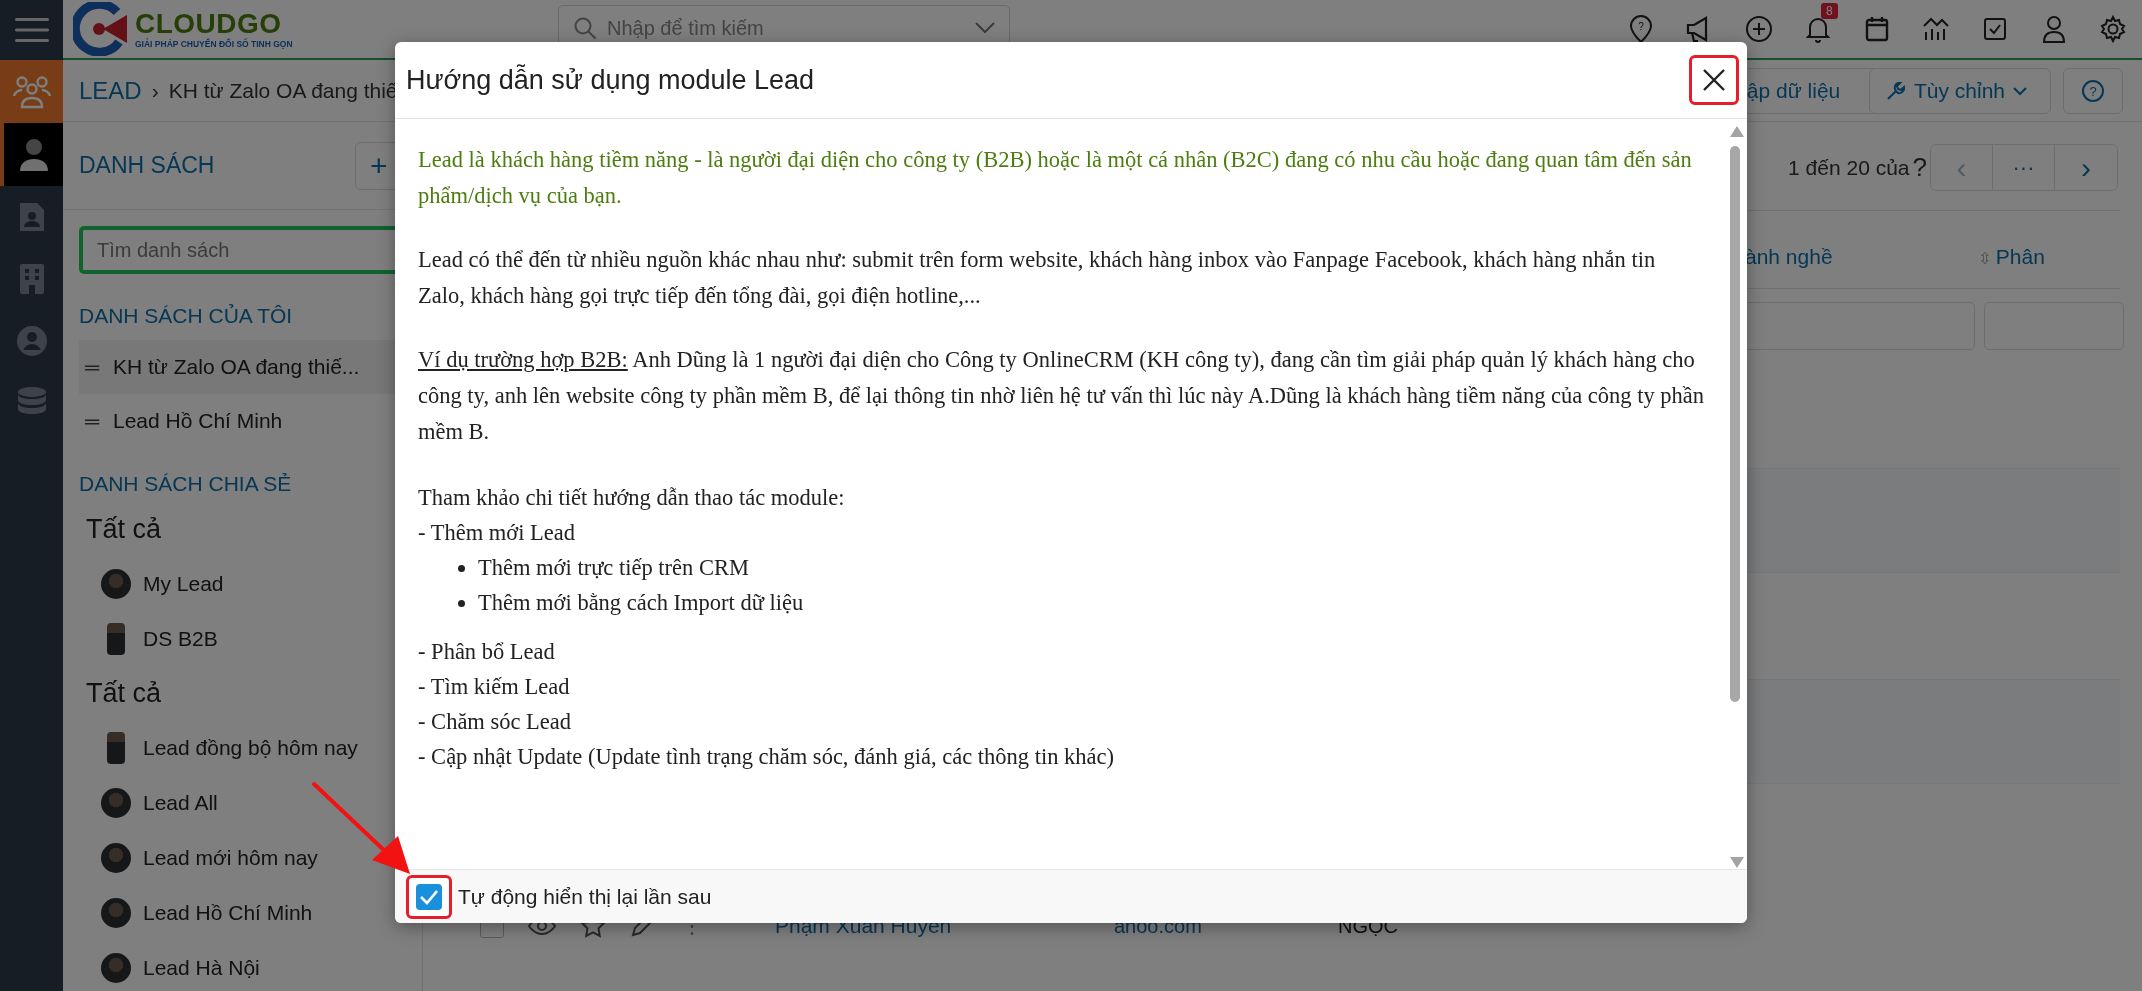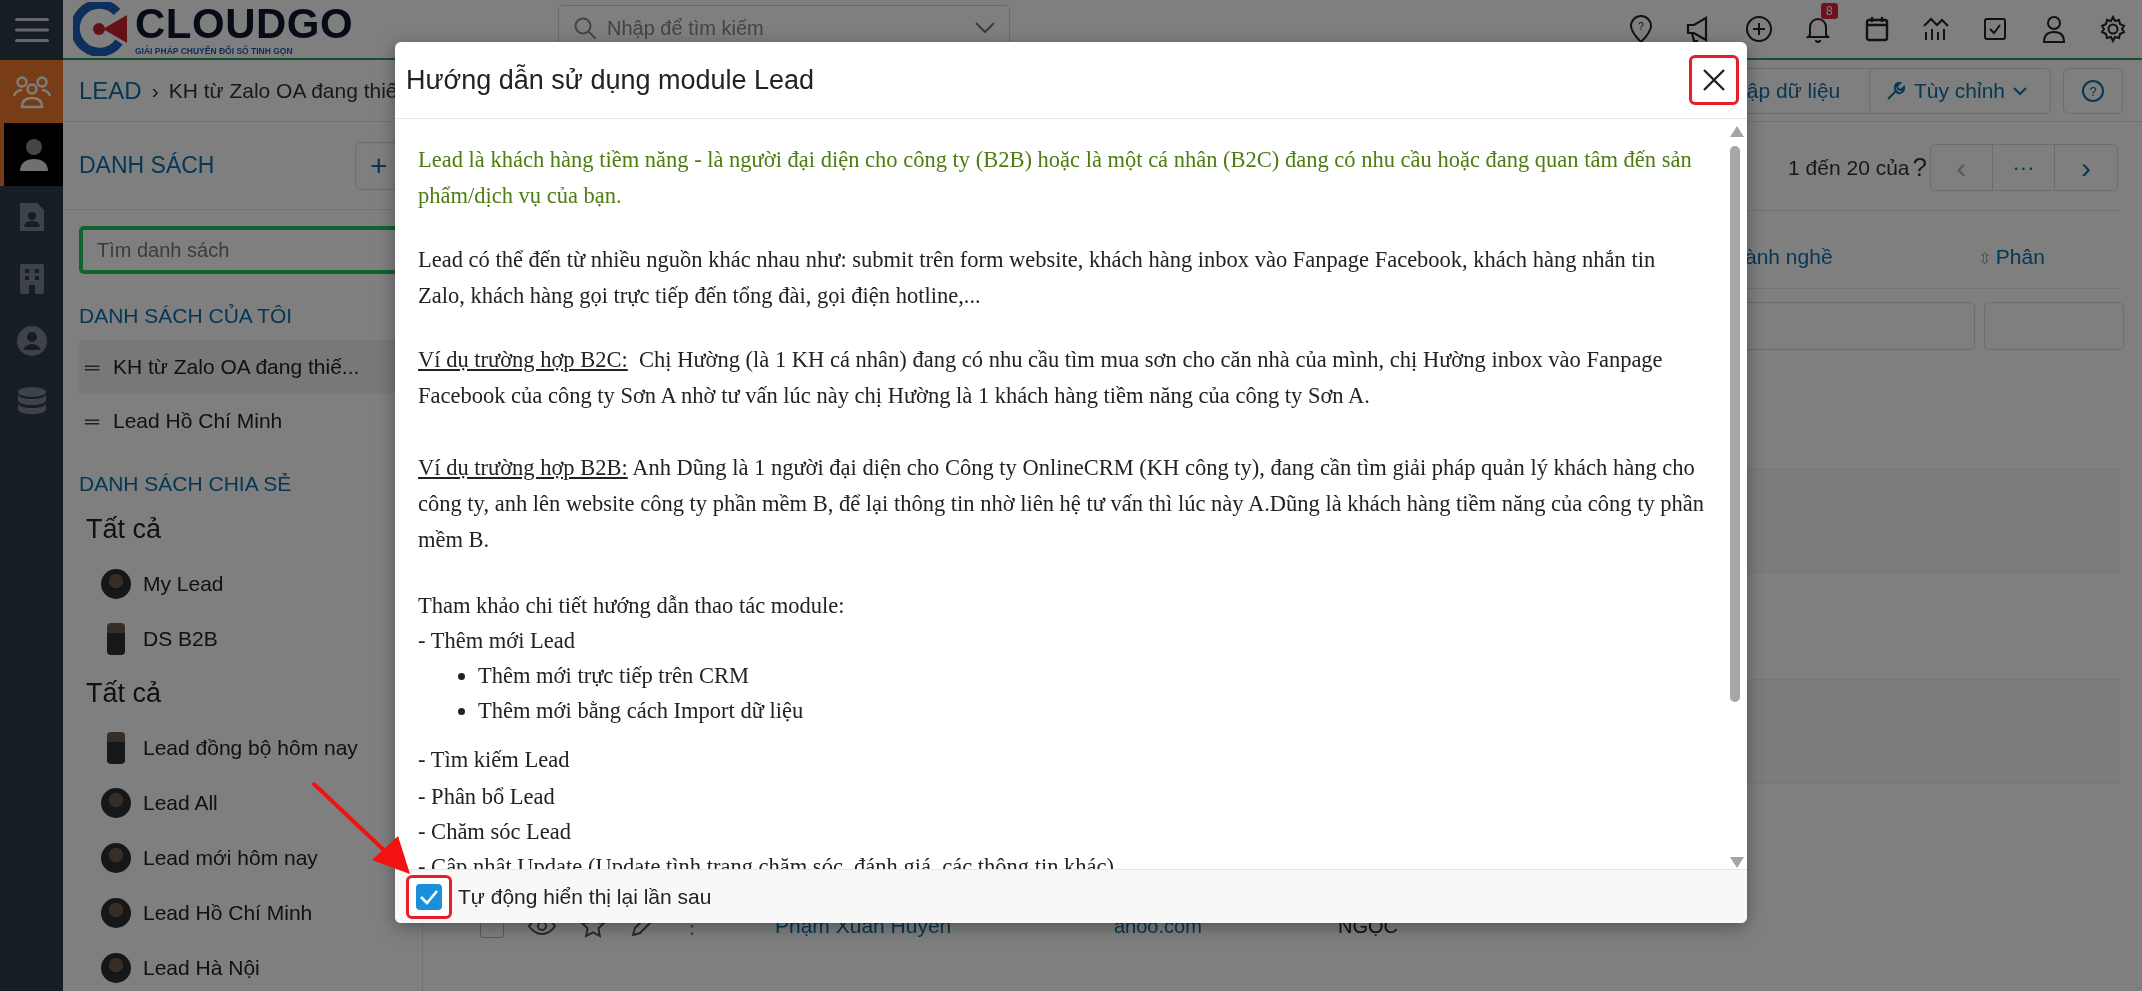--- a/index.html
+++ b/index.html
@@ -9,21 +9,21 @@
   
   .rail { position: absolute; left: 0; top: 0; width: 63px; height: 991px; background: #2f3a48; }
   .rail .hamburger { height: 60px; display: flex; align-items: center; justify-content: center; }
   .rail .rail-item { height: 62px; display: flex; align-items: center; justify-content: center; }
   .rail .rail-item.active-orange { background: #f07a2c; height: 63px; }
   .rail .rail-item.active-dark { background: #000000; border-left: 4px solid #f07a2c; height: 63px; }
 
   .topbar { position: absolute; left: 63px; top: 0; right: 0; height: 60px; background: #fff; border-bottom: 2px solid #2e9e5a; }
   .logo { position: absolute; left: 10px; top: 0; height: 58px; display: flex; align-items: center; gap: 6px; }
   .logo-text { display: flex; flex-direction: column; line-height: 1; }
-  .logo-title { font-weight: bold; font-size: 42px; color: #0f172a; letter-spacing: 0.5px; }
+  .logo-title { font-weight: bold; font-size: 28px; color: #4d7c0f; letter-spacing: 0.5px; }
   .logo-sub { font-size: 8.5px; font-weight: bold; color: #1d5fb8; margin-top: 2px; }
   .global-search { position: absolute; left: 495px; top: 5px; width: 452px; height: 46px; border: 1px solid #d0d4d9; border-radius: 5px; display: flex; align-items: center; padding: 0 14px; gap: 10px; color: #888; font-size: 20px; }
   .global-search .chev { margin-left: auto; }
   .top-icons { position: absolute; right: 0; top: 0; height: 58px; display: flex; align-items: center; }
   .top-icon { width: 59px; height: 58px; display: flex; align-items: center; justify-content: center; position: relative; }
   .badge { position: absolute; top: 3px; left: 33px; background: #e0253a; color: #fff; font-size: 12px; padding: 1px 5px; border-radius: 3px; }
 
   .subbar { position: absolute; left: 63px; top: 60px; right: 0; height: 62px; background: #fff; border-bottom: 1px solid #e3e3e3; display: flex; align-items: center; }
   .crumb { position: absolute; left: 16px; top: 0; height: 62px; display: flex; align-items: center; gap: 10px; font-size: 21px; color: #333; }
   .crumb .root { color: #0c6fa9; font-size: 24px; }
@@ -354,31 +354,30 @@
   </div>
   <div class="modal-close">
     <svg width="24" height="24" viewBox="0 0 24 24" stroke="#222" stroke-width="2.4">
         <path d="M2 2l20 20M22 2L2 22"></path>
       </svg>
   </div>
 
   <div class="modal-body">
     <p class="red">Lead là khách hàng tiềm năng - là người đại diện cho công ty (B2B) hoặc là một cá nhân (B2C) đang có nhu cầu hoặc đang quan tâm đến sản phẩm/dịch vụ của bạn.</p>
     <p>Lead có thể đến từ nhiều nguồn khác nhau như: submit trên form website, khách hàng inbox vào Fanpage Facebook, khách hàng nhắn tin Zalo, khách hàng gọi trực tiếp đến tổng đài, gọi điện hotline,...</p>
-    <p style="margin-bottom:36px;"><u>Ví dụ trường hợp B2C:</u><span style="white-space:pre-wrap;">  Chị Hường (là 1 KH cá nhân) đang có nhu cầu tìm mua sơn cho căn nhà của mình, chị Hường inbox vào Fanpage Facebook của công ty Sơn A nhờ tư vấn lúc này chị Hường là 1 khách hàng tiềm năng của công ty Sơn A.</span></p>
     <p style="margin-bottom:30px;"><u>Ví dụ trường hợp B2B:</u><span> Anh Dũng là 1 người đại diện cho Công ty OnlineCRM (KH công ty), đang cần tìm giải pháp quản lý khách hàng cho công ty, anh lên website công ty phần mềm B, để lại thông tin nhờ liên hệ tư vấn thì lúc này A.Dũng là khách hàng tiềm năng của công ty phần mềm B.</span></p>
     <div style="line-height:35px;">
       <span class="line">Tham khảo chi tiết hướng dẫn thao tác module:</span>
       <span class="line">- Thêm mới Lead</span>
       <ul style="margin-bottom:14px;">
         <li>Thêm mới trực tiếp trên CRM</li>
         <li>Thêm mới bằng cách Import dữ liệu</li>
       </ul>
+      <span class="line" style="margin-top:2px;">- Phân bổ Lead</span>
       <span class="line" style="margin-top:-9px;padding-top:9px;">- Tìm kiếm Lead</span>
-      <span class="line" style="margin-top:2px;">- Phân bổ Lead</span>
       <span class="line">- Chăm sóc Lead</span>
       <span class="line">- Cập nhật Update (Update tình trạng chăm sóc, đánh giá, các thông tin khác)</span>
     </div>
   </div>
 
   <div class="scrollbar">
     <div class="scroll-arrow-up"></div>
     <div class="scroll-thumb"></div>
     <div class="scroll-arrow-down"></div>
   </div>

